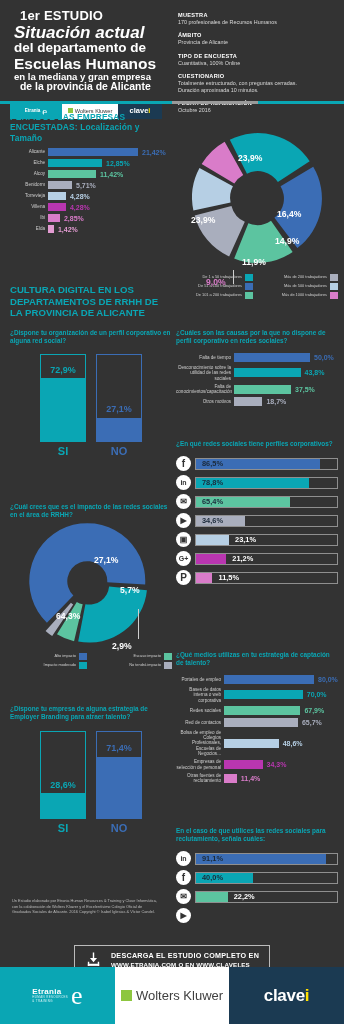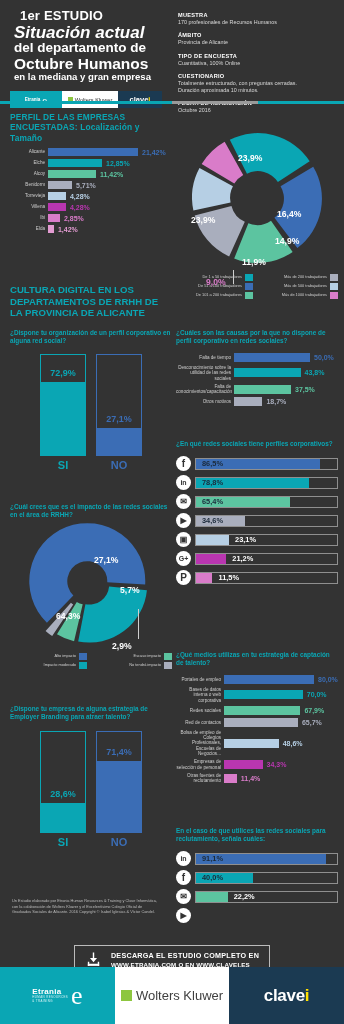--- a/index.html
+++ b/index.html
@@ -51,21 +51,21 @@
 
   
   .hbar-row { display:flex; align-items:center; margin-bottom:3px; }
   .hbar-lab { font-size:4.6px; color:#cfcfcf; text-align:right; padding-right:3px; line-height:1.15; }
   .hbar { height:8px; }
   .hbar-val { font-size:7px; font-weight:bold; padding-left:4px; white-space:nowrap; }
 
   
   .vpair { display:flex; justify-content:center; gap:10px; }
   .vcol { width:46px; }
-  .vframe { position:relative; height:102px; border:1px solid #0aa6b4; }
+  .vframe { position:relative; height:88px; border:1px solid #0aa6b4; }
   .vframe.blue { border-color:#3b6db5; }
   .vfill { position:absolute; left:0; bottom:0; width:100%; background:#0aa6b4; }
   .vfill.blue { background:#3b6db5; }
   .vval { position:absolute; left:0; width:100%; text-align:center; font-size:9px; font-weight:bold; }
   .vlab { text-align:center; font-size:11px; font-weight:bold; margin-top:3px; }
 
   
   .donut-wrap { position:relative; }
   .donut-lab { position:absolute; font-size:8.6px; font-weight:bold; white-space:nowrap; }
 
@@ -110,22 +110,23 @@
 </head>
 <body>
 
 <div class="page">
 
   <div class="header">
     <div class="hdr-left">
       <div class="t1 ind2">1er ESTUDIO</div>
       <div class="t2 ind1">Situación actual</div>
       <div class="t3 ind1">del departamento de</div>
-      <div class="t4 ind1">Octubre Humanos</div>
+      <div class="t4 ind1">Escuelas Humanos</div>
       <div class="t5 ind1">en la mediana y gran empresa</div>
+      <div class="t6 ind2">de la provincia de Alicante</div>
 
       <div class="logos">
         <div class="logo logo-etrania">
           <span class="le-txt">Etrania</span>
           <span class="le-e">e</span>
         </div>
         <div class="logo logo-wk">
           <span class="wk-sq"></span>
           <span class="wk-txt">Wolters Kluwer</span>
         </div>

